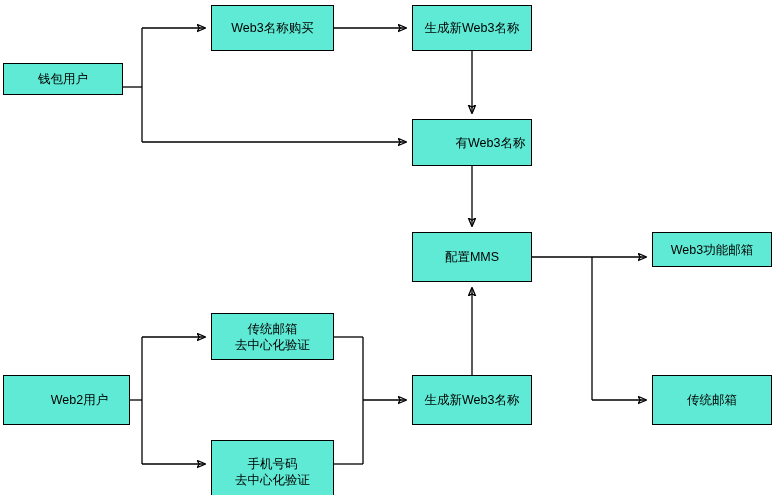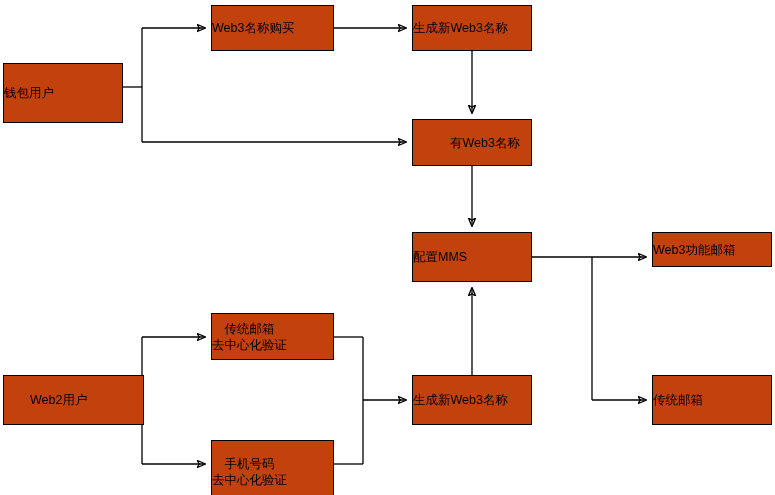--- a/index.html
+++ b/index.html
@@ -1,19 +1,19 @@
 <!DOCTYPE html>
 <html><head>
 <meta charset="utf-8">
 <style>
   html,body{margin:0;padding:0;background:#ffffff;}
   #canvas{position:relative;width:775px;height:495px;background:#ffffff;
           font-family:"Liberation Sans","DejaVu Sans",sans-serif;overflow:hidden;}
-  .node{position:absolute;box-sizing:border-box;border:1px solid #000000;background:#c2410c;
-        display:flex;align-items:center;text-align:center;
+  .node{position:absolute;box-sizing:border-box;border:1px solid #000000;background:#5eead4;
+        display:flex;align-items:center;justify-content:center;text-align:center;
         font-size:12.5px;color:#000000;line-height:16px;white-space:pre-line;}
   svg.wires{position:absolute;left:0;top:0;width:775px;height:495px;pointer-events:none;}
   svg.wires path,svg.wires line{stroke:#000000;stroke-width:1.3px;fill:none;}
 </style>
 </head>
 <body>
 
 <div id="canvas">
 
   <svg class="wires" viewBox="0 0 775 495" xmlns="http://www.w3.org/2000/svg">
@@ -48,21 +48,21 @@
     <path d="M142,464 L205,464" marker-end="url(#ah)"></path>
 
     <path d="M334,337 L363,337"></path>
     <path d="M334,464 L363,464"></path>
     <path d="M363,337 L363,464"></path>
     <path d="M363,400 L406,400" marker-end="url(#ah)"></path>
 
     <path d="M472,375 L472,288" marker-end="url(#ah)"></path>
   </svg>
 
-  <div class="node" style="left:3px;top:63px;width:120px;height:60px;">
+  <div class="node" style="left:3px;top:63px;width:120px;height:32px;">
     <span>钱包用户</span>
   </div>
 
   <div class="node" style="left:211px;top:5px;width:123px;height:46px;">
     <span>Web3名称购买</span>
   </div>
 
   <div class="node" style="left:412px;top:5px;width:120px;height:46px;">
     <span>生成新Web3名称</span>
   </div>
@@ -76,21 +76,21 @@
   </div>
 
   <div class="node" style="left:652px;top:232px;width:120px;height:35px;">
     <span>Web3功能邮箱</span>
   </div>
 
   <div class="node" style="left:652px;top:375px;width:120px;height:50px;">
     <span>传统邮箱</span>
   </div>
 
-  <div class="node" style="left:3px;top:375px;width:141px;height:50px;padding-left:26px;">
+  <div class="node" style="left:3px;top:375px;width:127px;height:50px;padding-left:26px;">
     <span>Web2用户</span>
   </div>
 
   <div class="node" style="left:211px;top:313px;width:123px;height:47px;">
     <span>传统邮箱
 去中心化验证</span>
   </div>
 
   <div class="node" style="left:211px;top:440px;width:123px;height:64px;">
     <span>手机号码

